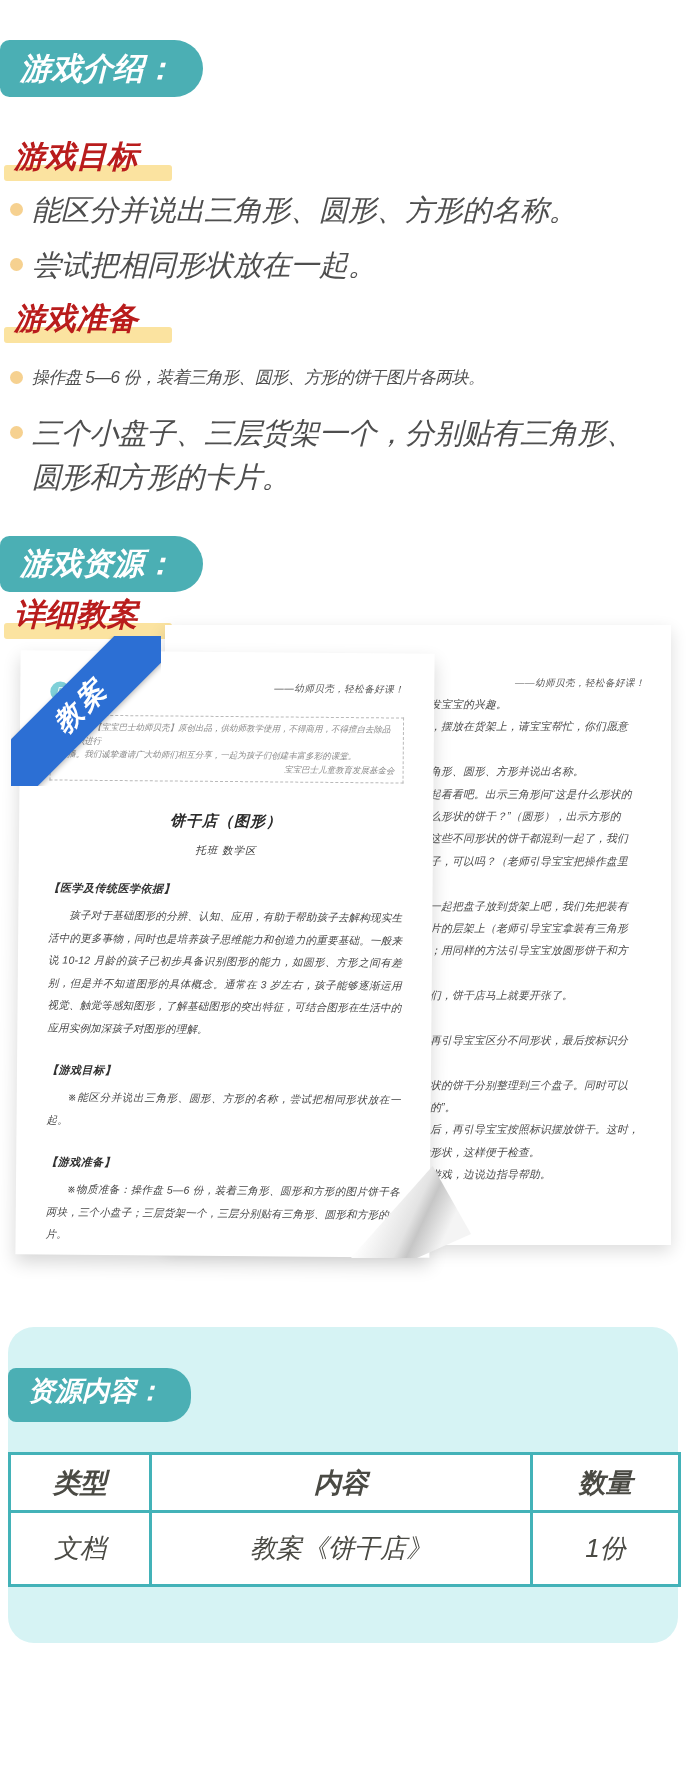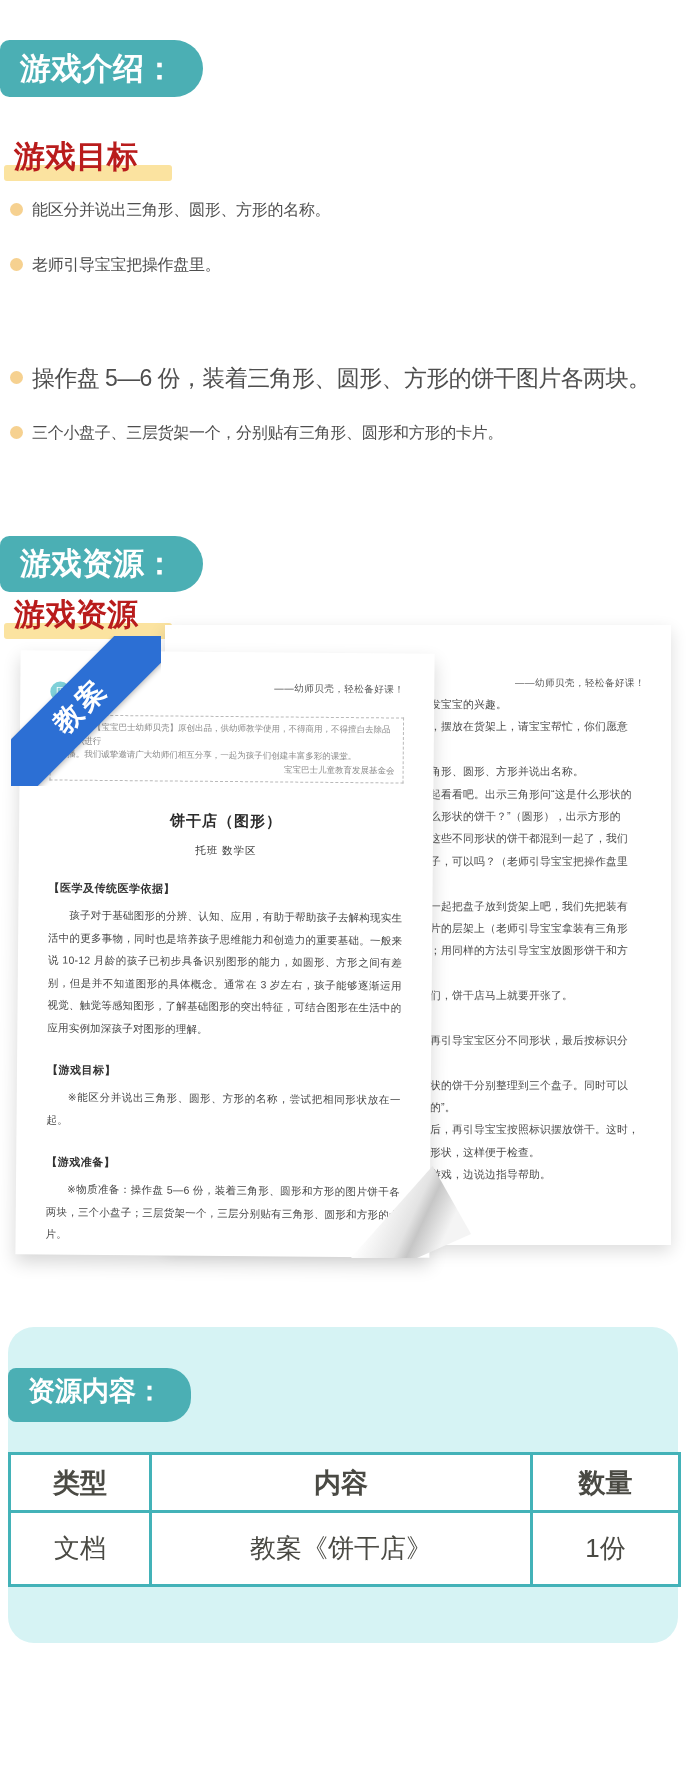--- a/index.html
+++ b/index.html
@@ -1,18 +1,18 @@
 <!DOCTYPE html>
 <html><head>
 <meta charset="utf-8">
 <style>
   * { margin:0; padding:0; box-sizing:border-box; }
   html,body { background:#ffffff; }
   body { font-family:"Liberation Sans","DejaVu Sans",sans-serif; }
-  #canvas { position:relative; width:686px; height:1770px; background:#ffffff; overflow:hidden; margin:0 auto; }
+  #canvas { position:relative; width:686px; height:1770px; background:#ffffff; overflow:hidden; margin:0 auto;font-style:italic; }
 
   
   .badge { position:absolute; left:0; background:#4BAFB4; color:#ffffff; font-weight:bold;
            border-radius:10px 30px 30px 10px; padding:0 28px 0 20px; white-space:nowrap; }
   .badge-intro { top:40px; height:57px; line-height:57px; font-size:31px; }
   .badge-res   { top:536px; height:56px; line-height:56px; font-size:31px; }
   .badge-content { top:1368px; left:8px; height:54px; line-height:46px; font-size:27px; z-index:6;
                    border-radius:8px 24px 24px 8px; }
 
   
@@ -23,22 +23,22 @@
   .head-goal { top:136px; }
   .head-prep { top:298px; }
   .head-plan { top:594px; }
 
   
   .blist { position:absolute; left:8px; width:672px; display:flex; flex-direction:column; gap:11px; }
   .goal-list { top:188px; }
   .prep-list { top:356px; }
   .bitem { display:flex; align-items:flex-start; }
   .dot { flex:none; width:13px; height:13px; border-radius:50%; background:#F6D190; margin:15px 9px 0 2px; }
-  .btext { font-size:16px; line-height:44px; color:#4E4E4E; letter-spacing:-0.3px; }
-  .prep-list .bitem:nth-child(1) .btext { font-size:23px; white-space:nowrap; letter-spacing:-0.6px; }
+  .btext { font-size:29px; line-height:44px; color:#4E4E4E; letter-spacing:-0.3px; }
+  .prep-list .bitem:nth-child(1) .btext { font-size:17px; white-space:nowrap; letter-spacing:-0.6px; }
   .prep-list .bitem:nth-child(2) .btext { width:612px; }
 
   
   .doc-graphic { position:absolute; left:15px; top:600px; width:660px; height:672px; }
   .page { background:#ffffff; position:absolute; }
   .back-page { left:150px; top:25px; width:506px; height:620px; z-index:1;
                box-shadow:0 6px 16px rgba(0,0,0,.14); overflow:hidden; }
   .front-page { left:3px; top:52px; width:414px; height:604px; z-index:2;
                 box-shadow:0 8px 18px rgba(0,0,0,.16); transform:rotate(.5deg);
                 padding:30px 30px 0 30px; overflow:hidden; }
@@ -103,41 +103,45 @@
     <span class="txt">游戏目标</span>
   </div>
 
   <div class="blist goal-list">
     <div class="bitem">
       <span class="dot"></span>
       <span class="btext">能区分并说出三角形、圆形、方形的名称。</span>
     </div>
     <div class="bitem">
       <span class="dot"></span>
-      <span class="btext">老师引导宝宝把操作盘里。</span>
-    </div>
-  </div>
-
+      <span class="btext">尝试把相同形状放在一起。</span>
+    </div>
+  </div>
+
+  <div class="yhead head-prep">
+    <span class="bar"></span>
+    <span class="txt">游戏准备</span>
+  </div>
 
   <div class="blist prep-list">
     <div class="bitem">
       <span class="dot"></span>
       <span class="btext">操作盘 5—6 份，装着三角形、圆形、方形的饼干图片各两块。</span>
     </div>
     <div class="bitem">
       <span class="dot"></span>
       <span class="btext">三个小盘子、三层货架一个，分别贴有三角形、圆形和方形的卡片。</span>
     </div>
   </div>
 
   <div class="badge badge-res">游戏资源：</div>
 
   <div class="yhead head-plan">
     <span class="bar"></span>
-    <span class="txt">游戏资源</span>
+    <span class="txt">详细教案</span>
   </div>
 
   <div class="doc-graphic">
 
     <div class="page back-page">
       <div class="p2-inner">
         <div class="p2-slogan">——幼师贝壳，轻松备好课！</div>
         <div class="p2-lines">
           <div class="p2line">激发宝宝的兴趣。</div>
           <div class="p2line">好，摆放在货架上，请宝宝帮忙，你们愿意</div>

